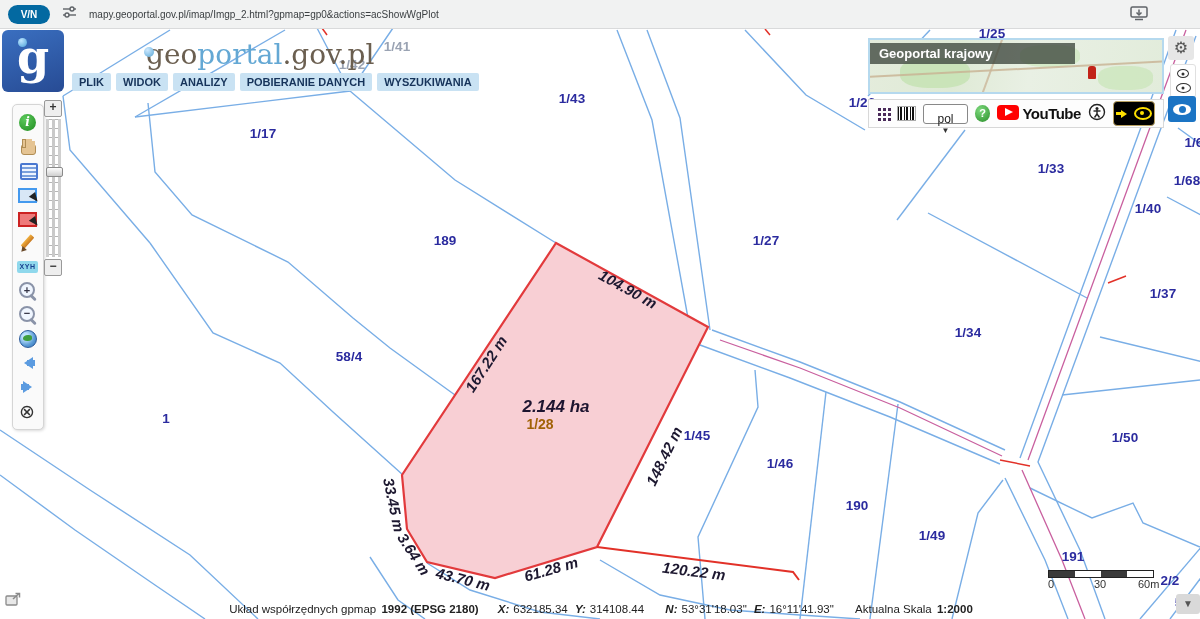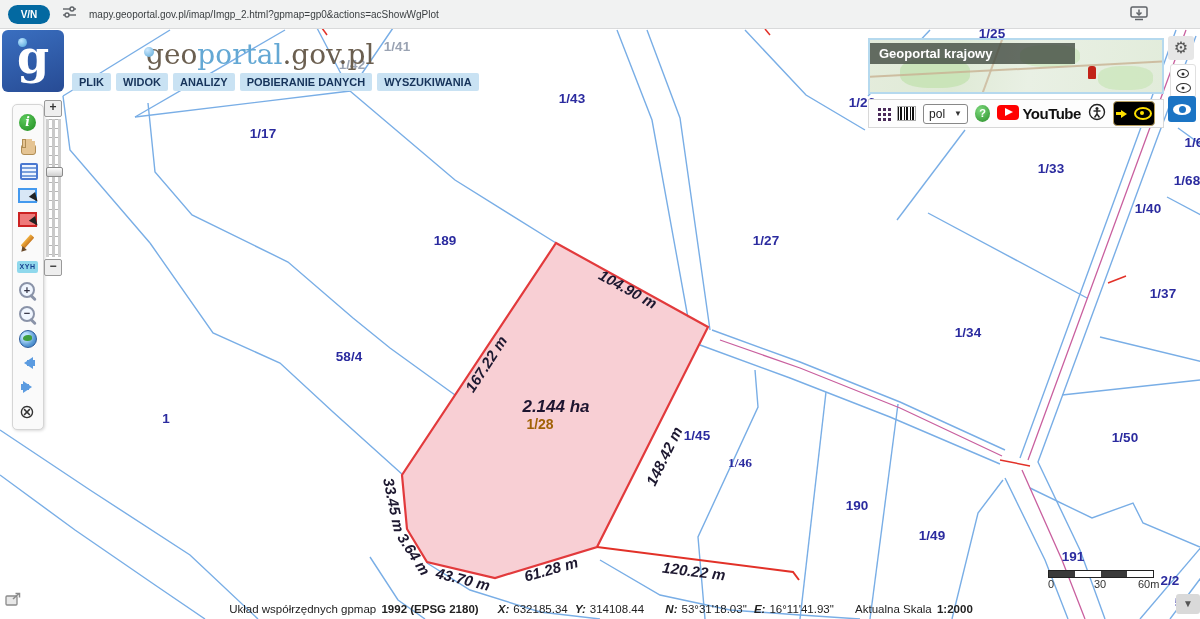--- a/index.html
+++ b/index.html
@@ -89,21 +89,21 @@
     color:#fff;font-size:13px;font-weight:bold;line-height:21px;padding-left:9px;}
   .ov-marker{position:absolute;left:218px;top:26px;width:8px;height:13px;background:#c22318;border-radius:3px 3px 1px 1px;}
   .top-toolbar{position:absolute;left:868px;top:99px;width:296px;height:29px;background:#fdfdfd;border:1px solid #d8d8d8;
     z-index:30;display:flex;align-items:center;gap:7px;padding:0 8px;box-sizing:border-box;}
   .icon-kbgrid{width:14px;height:14px;position:relative;cursor:pointer;}
   .icon-kbgrid::before{content:"";position:absolute;left:1px;top:1px;width:3px;height:3px;background:#4a2a5a;
     box-shadow:5px 0 #4a2a5a,10px 0 #4a2a5a,0 5px #4a2a5a,5px 5px #4a2a5a,10px 5px #4a2a5a,0 10px #4a2a5a,5px 10px #4a2a5a,10px 10px #4a2a5a;}
   .icon-barcode{width:19px;height:13px;border:1px solid #aaa;cursor:pointer;
     background:repeating-linear-gradient(90deg,#111 0 1px,#fff 1px 2px,#111 2px 4px,#fff 4px 6px);}
   .lang-select{width:48px;height:20px;border:1px solid #888;border-radius:3px;background:#fff;display:flex;
-    align-items:center;justify-content:space-between;padding:7px 5px;font-size:12px;color:#222;cursor:pointer;box-sizing:border-box;}
+    align-items:center;justify-content:space-between;padding:7px 5px;font-size:12px;color:#222;cursor:pointer;box-sizing:border-box;flex-direction:column;}
   .lang-select .car{font-size:8px;color:#333;}
   .icon-help{width:17px;height:17px;border-radius:50%;background:radial-gradient(circle at 35% 30%,#7cd87c,#2a8f2a);
     color:#fff;font:bold 11px/17px "Liberation Sans",sans-serif;text-align:center;cursor:pointer;}
   .yt{display:flex;align-items:flex-start;gap:3px;cursor:pointer;}
   .yt-play{width:22px;height:15px;background:#f00;border-radius:4px;position:relative;}
   .yt-play::after{content:"";position:absolute;left:8px;top:3px;border-left:8px solid #fff;
     border-top:4.5px solid transparent;border-bottom:4.5px solid transparent;}
   .yt-text{font-size:15px;font-weight:bold;color:#111;letter-spacing:-0.5px;}
   .contrast{width:44px;height:23px;background:#000;border:1px solid #b8a060;border-radius:4px;display:flex;
     align-items:center;justify-content:center;gap:3px;cursor:pointer;}
@@ -202,21 +202,21 @@
     <span class="plabel" style="left: 766px; top: 240px;">1/27</span>
     <span class="plabel" style="left: 1051px; top: 168px;">1/33</span>
     <span class="plabel" style="left: 1194px; top: 142px;">1/6</span>
     <span class="plabel" style="left: 1187px; top: 180px;">1/68</span>
     <span class="plabel" style="left: 1148px; top: 208px;">1/40</span>
     <span class="plabel" style="left: 1163px; top: 293px;">1/37</span>
     <span class="plabel" style="left: 968px; top: 332px;">1/34</span>
     <span class="plabel" style="left: 341px; top: 356px; padding-left: 16px;">58/4</span>
     <span class="plabel" style="left: 166px; top: 418px;">1</span>
     <span class="plabel" style="left: 697px; top: 435px;">1/45</span>
-    <span class="plabel" style="left: 740px; top: 463px; font-family: Liberation Serif, serif;">1/46</span>
+    <span class="plabel" style="left: 780px; top: 463px;">1/46</span>
     <span class="plabel" style="left: 857px; top: 505px;">190</span>
     <span class="plabel" style="left: 932px; top: 535px;">1/49</span>
     <span class="plabel" style="left: 1125px; top: 437px;">1/50</span>
     <span class="plabel" style="left: 1073px; top: 556px;">191</span>
     <span class="plabel" style="left: 1170px; top: 580px;">2/2</span>
     <span class="plabel" style="left: 1188px; top: 602px;">58/1</span>
     <span class="mlabel" style="left: 628px; top: 289px; transform: translate(-50%, -50%) rotate(29deg);">104.90 m</span>
     <span class="mlabel" style="left: 486px; top: 364px; transform: translate(-50%, -50%) rotate(-57deg);">167.22 m</span>
     <span class="mlabel" style="left: 664px; top: 456px; transform: translate(-50%, -50%) rotate(-64deg);">148.42 m</span>
     <span class="mlabel" style="left: 394px; top: 505px; transform: translate(-50%, -50%) rotate(78deg);">33.45 m</span>

